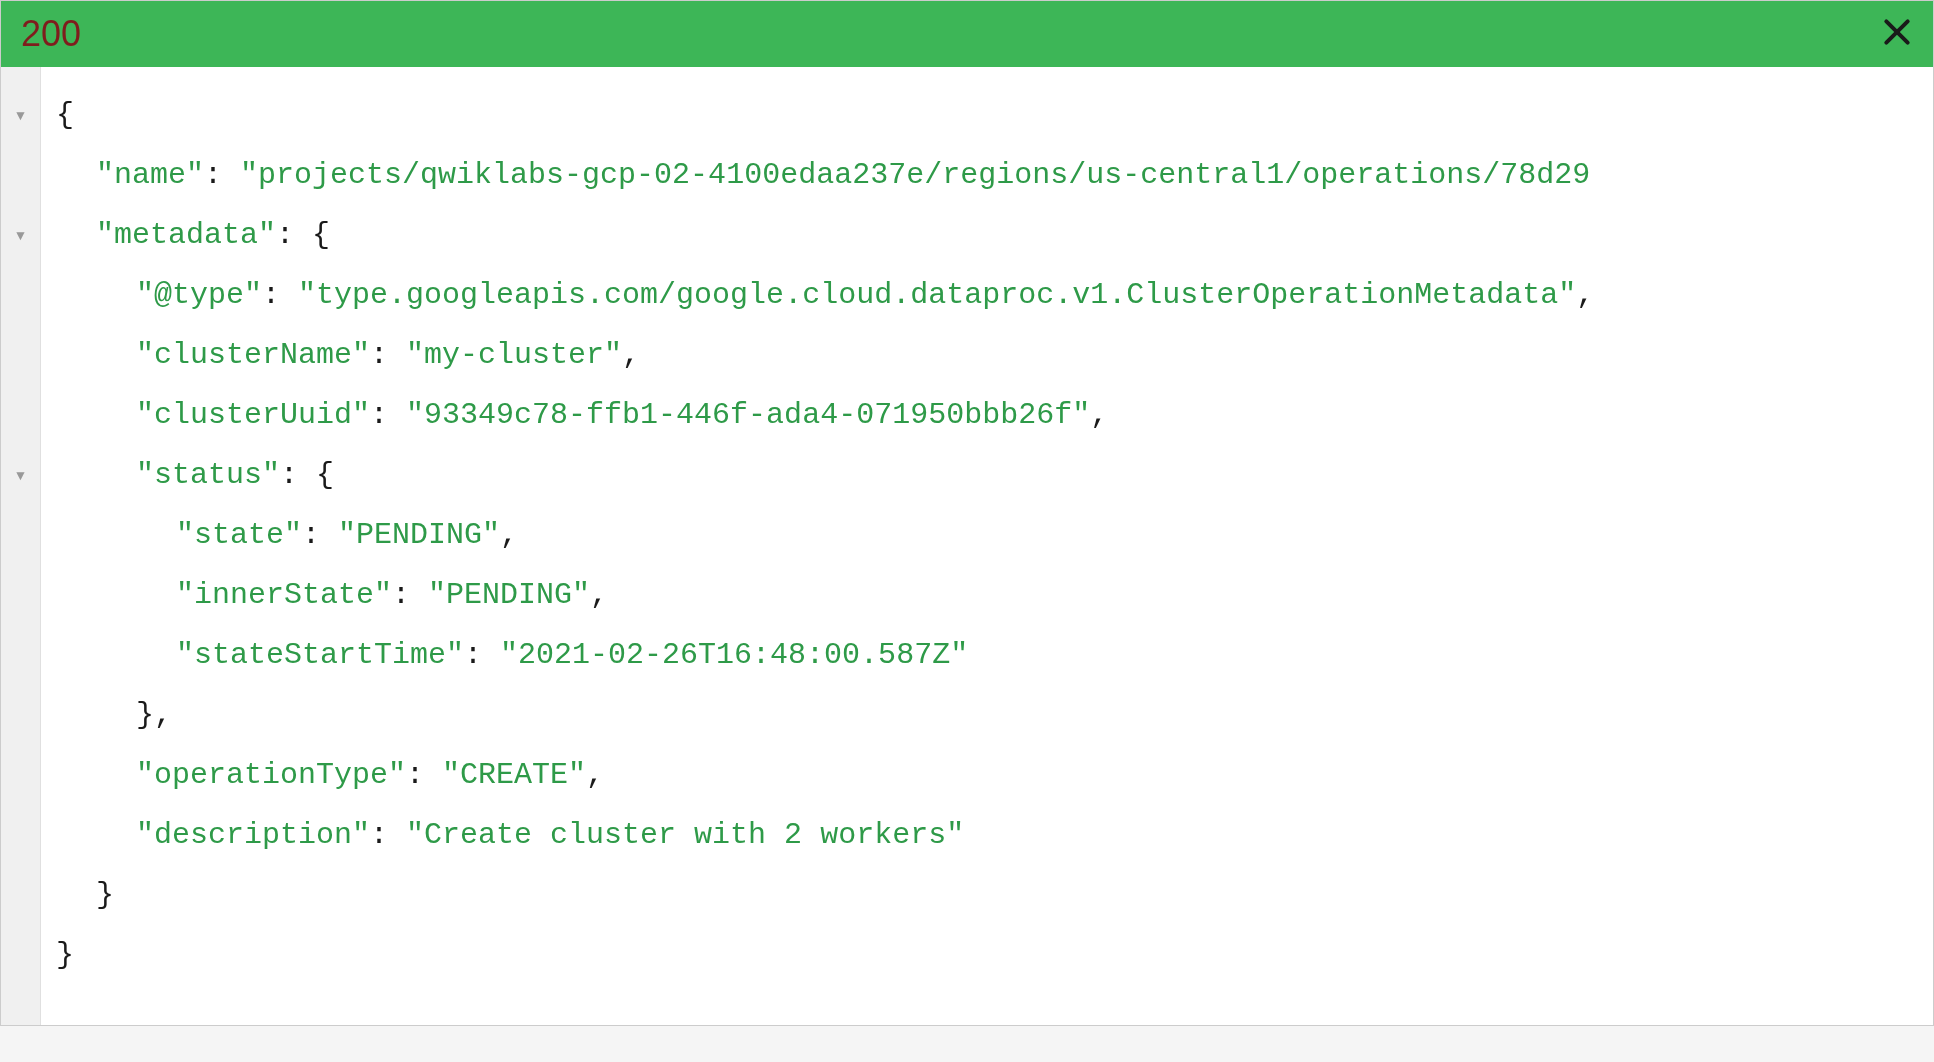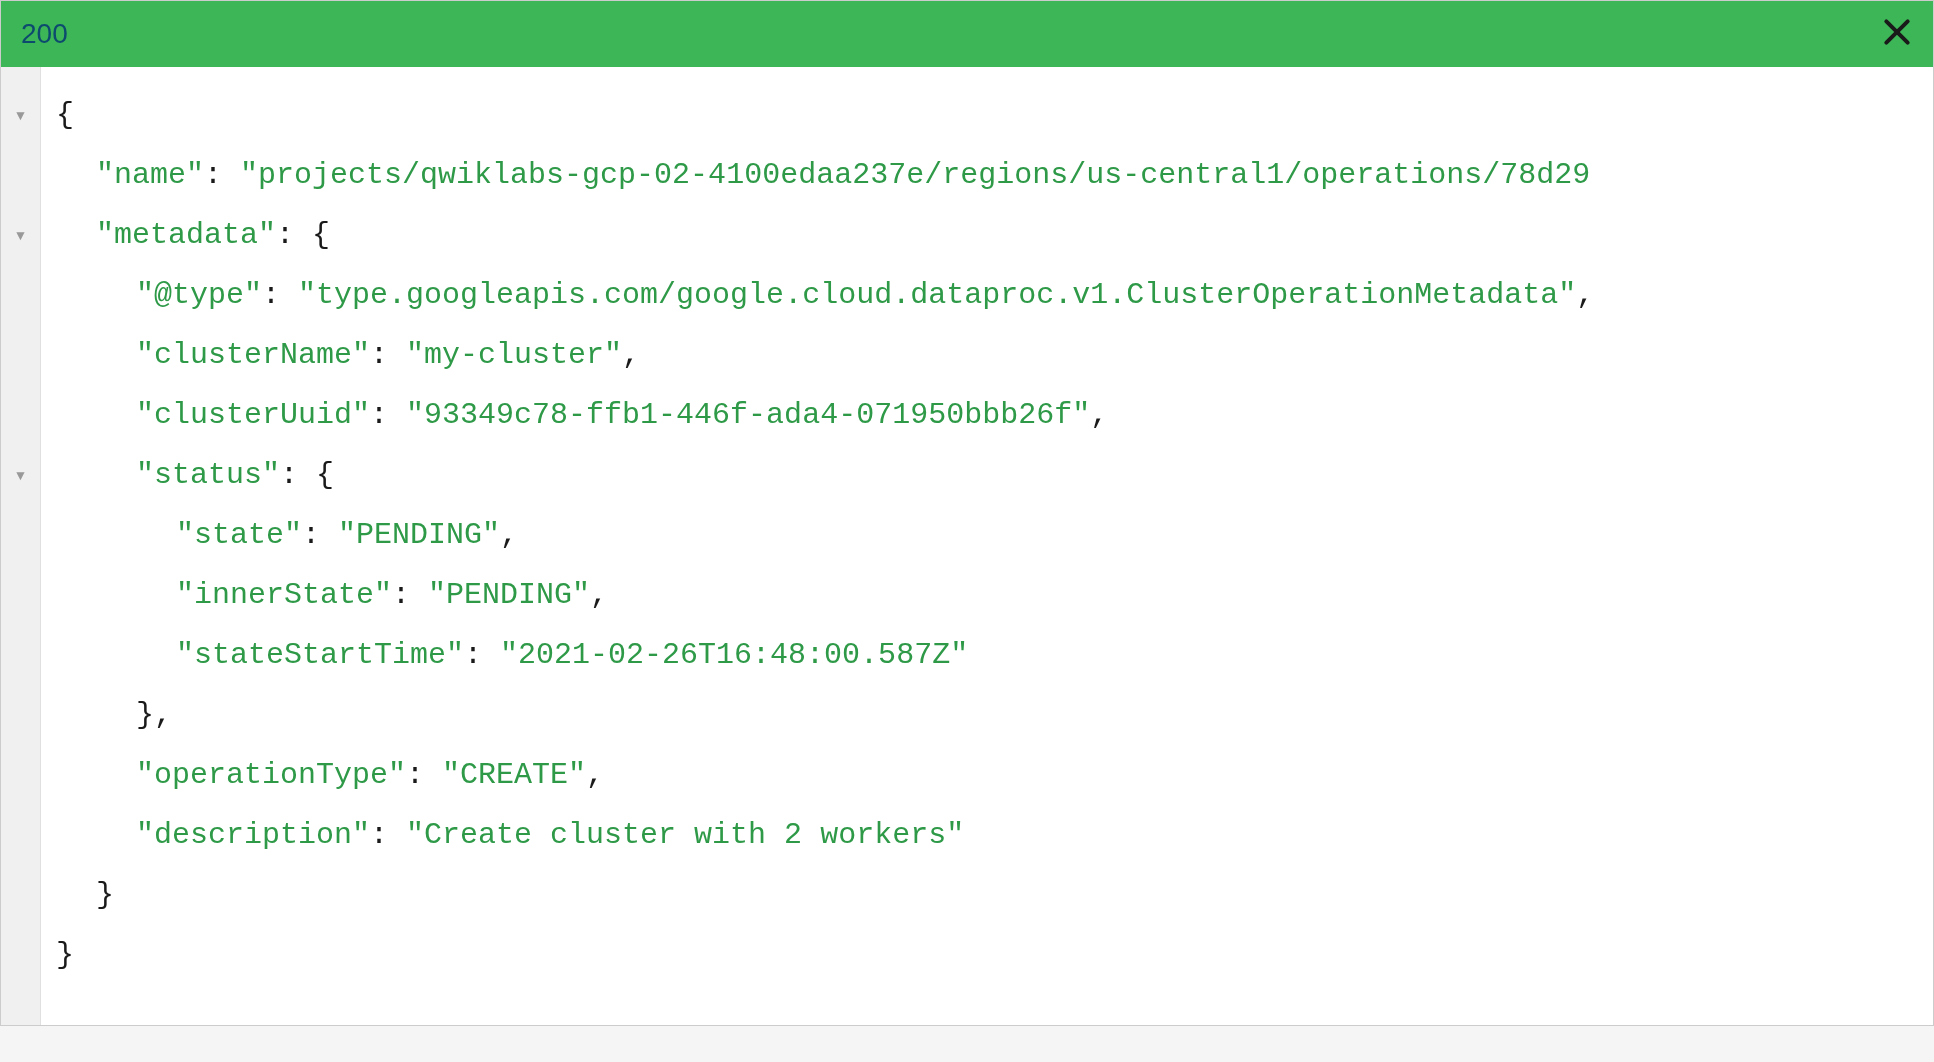--- a/index.html
+++ b/index.html
@@ -15,23 +15,23 @@
     .header {
       background: #3db657;
       padding: 12px 20px;
       display: flex;
       justify-content: space-between;
       align-items: center;
       border: 1px solid #ccc;
       border-bottom: none;
     }
     .status-code {
-      font-size: 28px;
+      font-size: 36px;
       font-weight: normal;
-      color: #0c4a6e;
+      color: #7f1d1d;
       font-family: Arial, sans-serif;
     }
     .close-button {
       font-size: 42px;
       font-weight: bold;
       color: #1a1a1a;
       cursor: pointer;
       background: none;
       border: none;
       line-height: 1;

